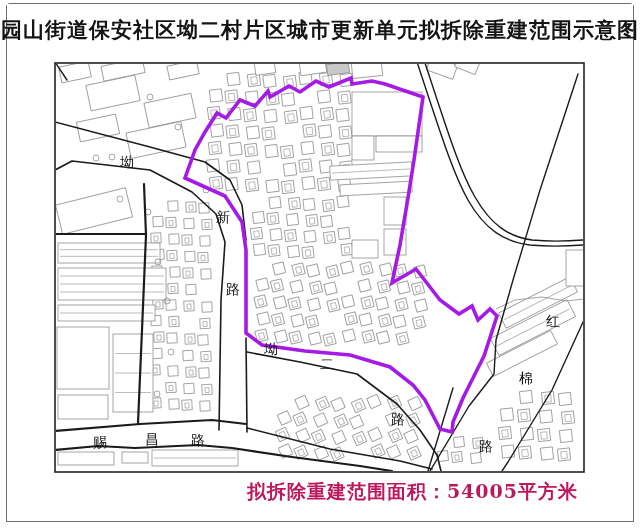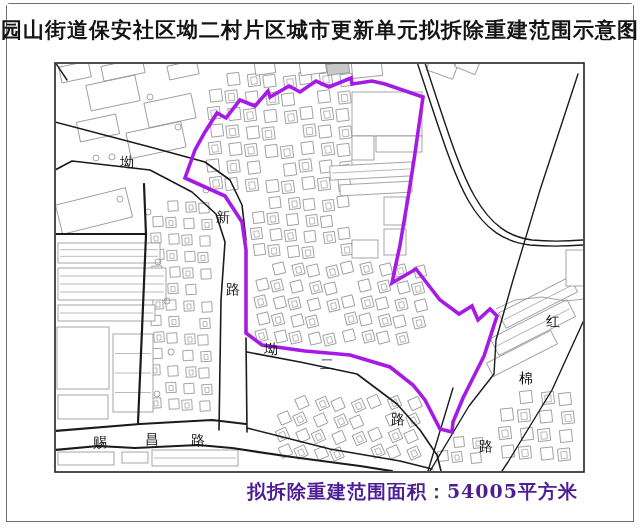--- a/index.html
+++ b/index.html
@@ -2,21 +2,21 @@
 <html><head>
 <meta charset="utf-8">
 <style>
   html,body{margin:0;padding:0;background:#fff;}
   .page{position:relative;width:640px;height:529px;background:#ffffff;overflow:hidden;
         font-family:"DejaVu Serif","Liberation Serif",serif;border-radius:20px;}
   .outer-border{position:absolute;left:6px;top:3px;width:626px;height:517px;
         border:1.5px solid #6e6e6e;pointer-events:none;}
   .title{position:absolute;left:0;top:16px;width:640px;text-align:center;
         font-size:21px;letter-spacing:1px;color:#141414;font-weight:600;}
-  .caption{position:absolute;right:62px;top:479px;font-size:19px;color:#4c1d95;
+  .caption{position:absolute;right:62px;top:479px;font-size:19px;color:#be185d;
         letter-spacing:1px;font-weight:600;}
   svg{position:absolute;left:0;top:0;}
   .map-label{font-family:"DejaVu Serif","Liberation Serif",serif;}
 </style>
 </head>
 <body>
 
 <div class="page">
   <div class="outer-border"></div>
   <div class="title">园山街道保安社区坳二村片区城市更新单元拟拆除重建范围示意图</div>

